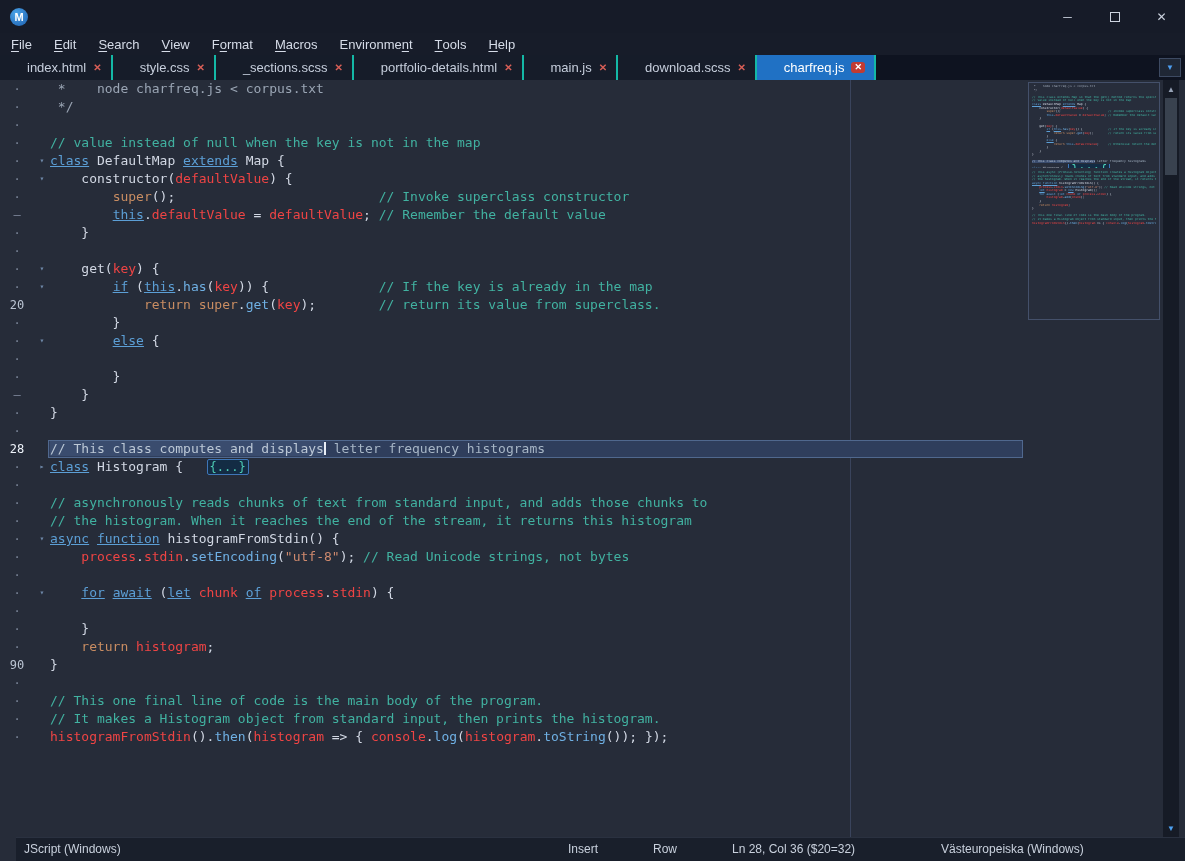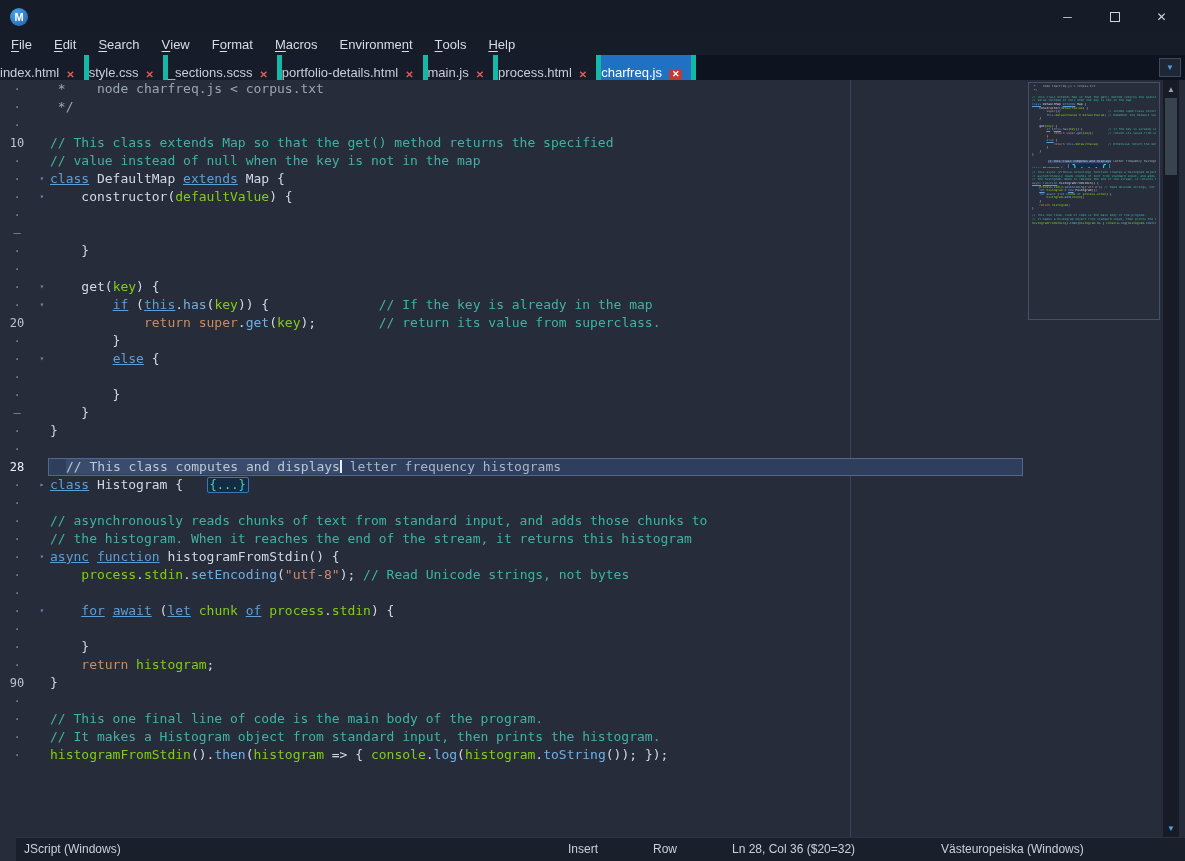--- a/index.html
+++ b/index.html
@@ -21,22 +21,22 @@
 
   
   .menubar { position:absolute; left:0; top:33px; width:1185px; height:22px; background:#171c29;
              display:flex; align-items:center; color:#d6dce8; font-size:13px; }
   .menu-item { padding:0 11px; height:100%; display:flex; align-items:center; }
   .menu-item .u { text-decoration:underline; text-underline-offset:2px; }
 
   
   .tabbar { position:absolute; left:0; top:55px; width:1185px; height:25px; background:#0e1320; }
   .tabstrip { display:flex; height:25px; }
-  .tab { height:25px; display:flex; align-items:flex-end; gap:7px; padding:0 9px 0 0;
-         background:#161c29; border-right:5px solid #14b8a6; color:#c6cedc; font-size:13px; white-space:nowrap; }
+  .tab { height:25px; display:flex; align-items:center; gap:7px; padding:0 9px 0 27px;
+         background:#161c29; border-right:2px solid #14b8a6; color:#c6cedc; font-size:13px; white-space:nowrap; }
   .tab.active { background:#2071c4; color:#ffffff; }
   .tab-close { color:#d95f57; font-size:10px; font-weight:bold; line-height:1; }
   .tab.active .tab-close { background:#c23b32; color:#fff; border-radius:3px; padding:1px 3px; font-size:9px; }
   .tab-dropdown { position:absolute; right:4px; top:3px; width:22px; height:19px;
                   background:#1f2735; border:1px solid #3d4a62; display:flex; align-items:center;
                   justify-content:center; color:#4d9ef0; font-size:8px; }
 
   
   .editor { position:absolute; left:0; top:80px; width:1185px; height:757px;
             background:#262c39; overflow:hidden; }
@@ -53,24 +53,24 @@
   .text { position:absolute; left:50px; top:0; }
   .hl-bar { position:absolute; left:48px; top:0; width:975px; height:18px;
             background:#2f3e5c; border:1px solid #50688e; }
   .caret { display:inline-block; width:2px; height:13px; background:#e8eef6; vertical-align:-2px; }
 
   .tok-pl  { color:#d2d8e4; }
   .tok-cm  { color:#41b2a1; }
   .tok-cmg { color:#9aa5b4; }
   .tok-kw  { color:#5c9fd6;text-decoration:underline; }
   .tok-or  { color:#c98d62; }
-  .tok-id  { color:#84cc16; }
+  .tok-id  { color:#ef4444; }
   .tok-fn  { color:#6fb0e4; }
   .tok-st  { color:#cf8a6e; }
-  .tok-cmh  { color:#bcc8d6; background:#3a4c6e; position:relative;margin-left:16px; }
+  .tok-cmh  { color:#bcc8d6; background:#3a4c6e; position:relative; }
   .tok-cmh2 { color:#a7b6c6; position:relative; }
   .tok-fb  { color:#4ecfb6; background:#132c44; border:1px solid #3f76b8; border-radius:2px;
              padding:0 2px; font-size:12px; }
 
   
   .minimap { position:absolute; left:1028px; top:2px; width:132px; height:238px;
              background:#272d3b; border:1px solid #44506a; overflow:hidden; padding:2px 3px; }
   .mrow { height:3.6px; overflow:hidden; font-family:"DejaVu Sans Mono", monospace;
           font-size:3px; line-height:3.6px; white-space:pre; }
 
@@ -141,45 +141,44 @@
       </div>
       <div class="tab">
         <span class="tab-label">portfolio-details.html</span>
         <span class="tab-close">✕</span>
       </div>
       <div class="tab">
         <span class="tab-label">main.js</span>
         <span class="tab-close">✕</span>
       </div>
       <div class="tab">
-        <span class="tab-label">process.html</span>
+        <span class="tab-label">download.scss</span>
         <span class="tab-close">✕</span>
       </div>
       <div class="tab active">
         <span class="tab-label">charfreq.js</span>
         <span class="tab-close">✕</span>
       </div>
     </div>
   <div class="tab-dropdown">
     <span>▼</span>
   </div>
 </div>
 
 <div class="editor">
   <div class="ruler"></div>
   <div class="rows">
       <div class="row"><span class="ln">·</span><div class="text"><span class="tok-cmg"> *    node charfreq.js &lt; corpus.txt</span></div></div>
       <div class="row"><span class="ln">·</span><div class="text"><span class="tok-cmg"> */</span></div></div>
       <div class="row"><span class="ln">·</span><div class="text"></div></div>
-      <div class="row"><span class="ln num">10</span><div class="text"><span class="tok-cm">// This class extends Map so that the get() method returns the specified</span></div></div>
       <div class="row"><span class="ln">·</span><div class="text"><span class="tok-cm">// value instead of null when the key is not in the map</span></div></div>
       <div class="row"><span class="ln">·</span><span class="fold">▾</span><div class="text"><span class="tok-kw">class</span><span class="tok-pl"> DefaultMap </span><span class="tok-kw">extends</span><span class="tok-pl"> Map {</span></div></div>
       <div class="row"><span class="ln">·</span><span class="fold">▾</span><div class="text"><span class="tok-pl">    constructor(</span><span class="tok-id">defaultValue</span><span class="tok-pl">) {</span></div></div>
-      <div class="row"><span class="ln">·</span></div>
-      <div class="row"><span class="ln">–</span></div>
+      <div class="row"><span class="ln">·</span><div class="text"><span class="tok-pl">        </span><span class="tok-or">super</span><span class="tok-pl">();                          </span><span class="tok-cm">// Invoke superclass constructor</span></div></div>
+      <div class="row"><span class="ln">–</span><div class="text"><span class="tok-pl">        </span><span class="tok-kw">this</span><span class="tok-pl">.</span><span class="tok-id">defaultValue</span><span class="tok-pl"> = </span><span class="tok-id">defaultValue</span><span class="tok-pl">; </span><span class="tok-cm">// Remember the default value</span></div></div>
       <div class="row"><span class="ln">·</span><div class="text"><span class="tok-pl">    }</span></div></div>
       <div class="row"><span class="ln">·</span><div class="text"></div></div>
       <div class="row"><span class="ln">·</span><span class="fold">▾</span><div class="text"><span class="tok-pl">    get(</span><span class="tok-id">key</span><span class="tok-pl">) {</span></div></div>
       <div class="row"><span class="ln">·</span><span class="fold">▾</span><div class="text"><span class="tok-pl">        </span><span class="tok-kw">if</span><span class="tok-pl"> (</span><span class="tok-kw">this</span><span class="tok-pl">.</span><span class="tok-fn">has</span><span class="tok-pl">(</span><span class="tok-id">key</span><span class="tok-pl">)) {              </span><span class="tok-cm">// If the key is already in the map</span></div></div>
       <div class="row"><span class="ln num">20</span><div class="text"><span class="tok-pl">            </span><span class="tok-or">return</span><span class="tok-pl"> </span><span class="tok-or">super</span><span class="tok-pl">.</span><span class="tok-fn">get</span><span class="tok-pl">(</span><span class="tok-id">key</span><span class="tok-pl">);        </span><span class="tok-cm">// return its value from superclass.</span></div></div>
       <div class="row"><span class="ln">·</span><div class="text"><span class="tok-pl">        }</span></div></div>
       <div class="row"><span class="ln">·</span><span class="fold">▾</span><div class="text"><span class="tok-pl">        </span><span class="tok-kw">else</span><span class="tok-pl"> {</span></div></div>
       <div class="row"><span class="ln">·</span></div>
       <div class="row"><span class="ln">·</span><div class="text"><span class="tok-pl">        }</span></div></div>
       <div class="row"><span class="ln">–</span><div class="text"><span class="tok-pl">    }</span></div></div>

